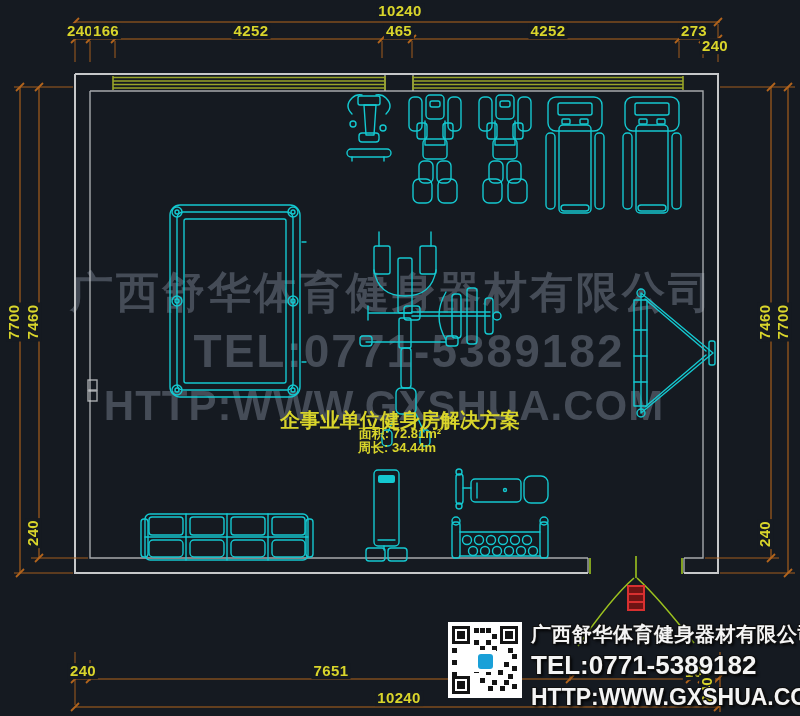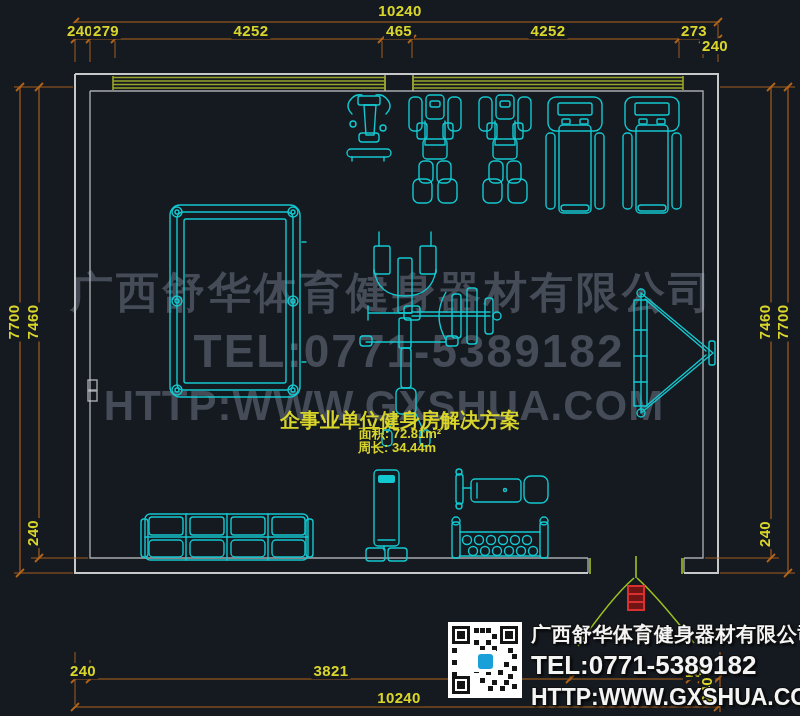--- a/index.html
+++ b/index.html
@@ -236,37 +236,37 @@
                             M71,43L79,35 M86,43L94,35 M111,43L119,35 M378,43L386,35 M408,43L416,35 M675,43L683,35 M699,43L707,35 M714,43L722,35
                             M71,683L79,675 M86,683L94,675 M566,683L574,675 M686,683L694,675 M698,683L706,675 M714,683L722,675
                             M71,711L79,703 M714,711L722,703
                             M16,91L24,83 M16,577L24,569 M35,91L43,83 M35,562L43,554
                             M767,91L775,83 M767,562L775,554 M784,91L792,83 M784,577L792,569"></path>
     </g>
   </svg>
 
   <div class="dimtext" style="left:400px;top:11px;">10240</div>
   <div class="dimtext" style="left:80px;top:31px;">240</div>
-  <div class="dimtext" style="left:106px;top:31px;">279</div>
+  <div class="dimtext" style="left:106px;top:31px;">166</div>
   <div class="dimtext" style="left:251px;top:31px;">4252</div>
   <div class="dimtext" style="left:399px;top:31px;">465</div>
   <div class="dimtext" style="left:548px;top:31px;">4252</div>
   <div class="dimtext" style="left:694px;top:31px;">273</div>
   <div class="dimtext" style="left:715px;top:46px;">240</div>
 
   <div class="dimtext rot" style="left:14px;top:322px;">7700</div>
   <div class="dimtext rot" style="left:33px;top:322px;">7460</div>
   <div class="dimtext rot" style="left:33px;top:533px;">240</div>
 
   <div class="dimtext rot" style="left:765px;top:322px;">7460</div>
   <div class="dimtext rot" style="left:783px;top:322px;">7700</div>
   <div class="dimtext rot" style="left:765px;top:534px;">240</div>
 
   <div class="dimtext" style="left:83px;top:671px;">240</div>
-  <div class="dimtext" style="left:331px;top:671px;">3821</div>
+  <div class="dimtext" style="left:331px;top:671px;">7651</div>
   <div class="dimtext" style="left:633px;top:674px;margin-top:48px;">1909</div>
   <div class="dimtext" style="left:698px;top:672px;">100</div>
   <div class="dimtext rot" style="left:707px;top:690px;">240</div>
   <div class="dimtext" style="left:399px;top:698px;">10240</div>
 
   <div class="plan-label plan-title" style="left:400px;top:420px;">企事业单位健身房解决方案</div>
   <div class="plan-label" style="left:400px;top:434px;text-align:center;">面积: 72.81m²</div>
   <div class="plan-label" style="left:397px;top:448px;">周长: 34.44m</div>
 
   <div class="qr">

